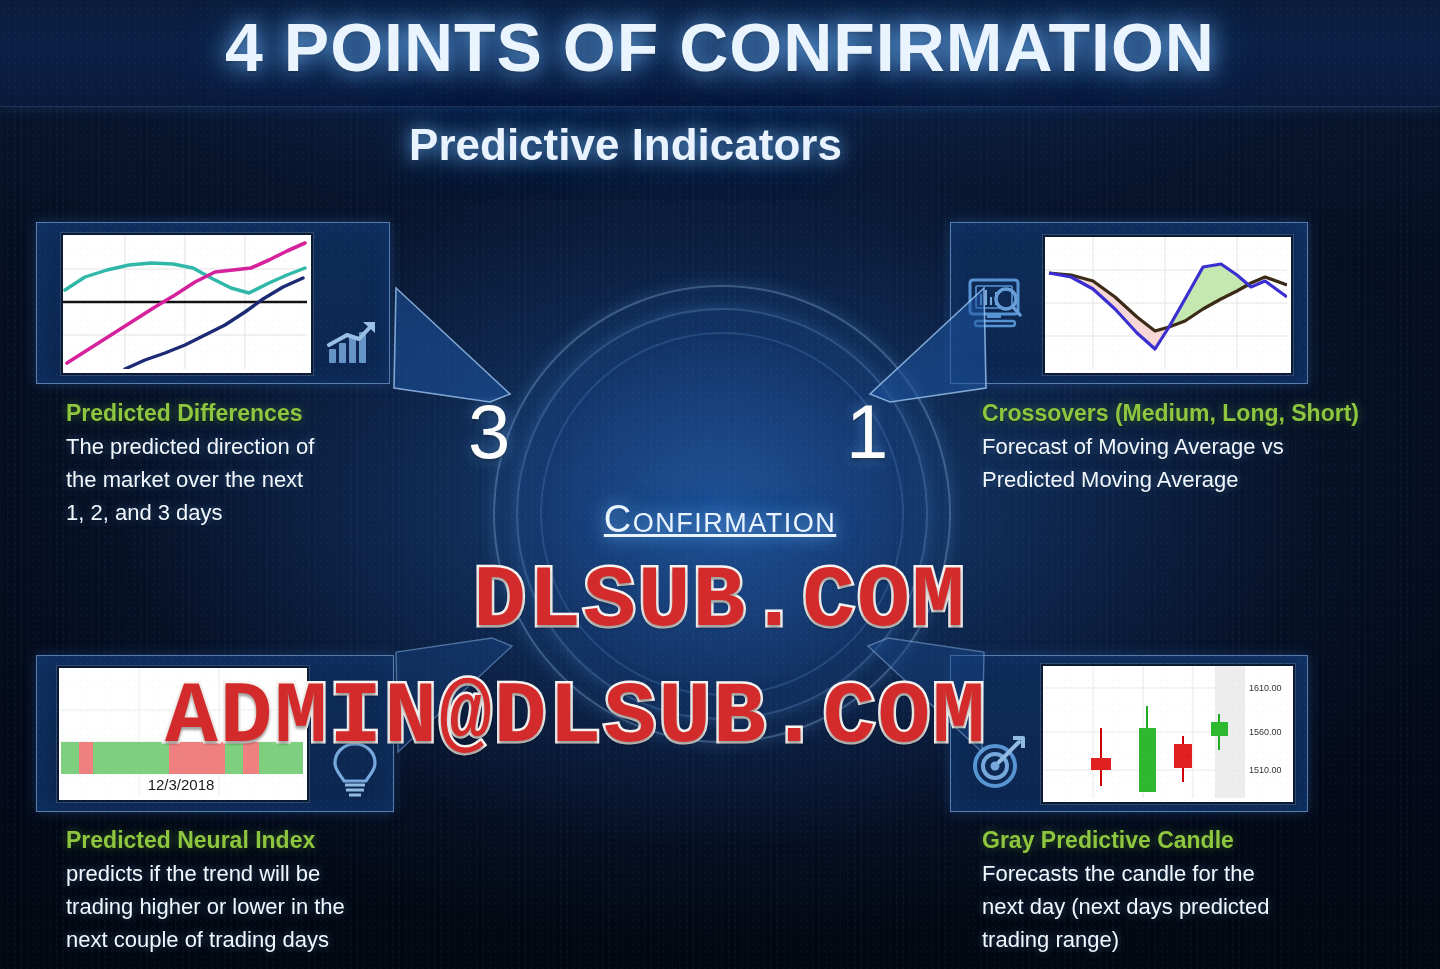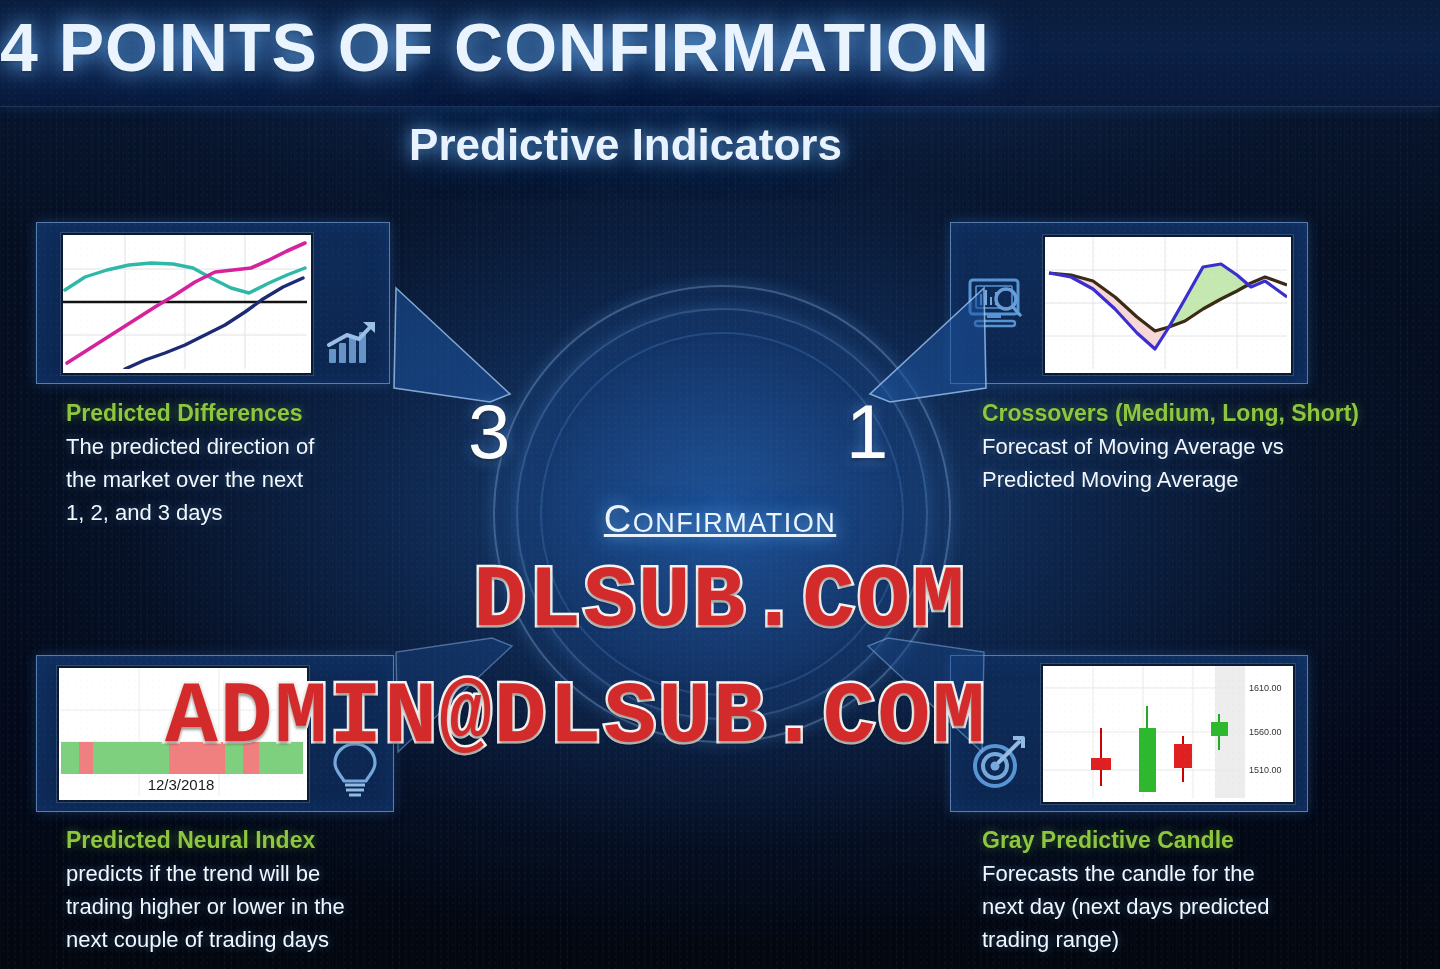--- a/index.html
+++ b/index.html
@@ -30,21 +30,21 @@
   }
 
   
   .hdr-band{
     position:absolute;left:0;top:0;width:1440px;height:106px;
     background:linear-gradient(180deg,#0a1c3a 0%,#0b2046 45%,#09193a 100%);
     border-bottom:1px solid rgba(120,170,230,.18);
     box-shadow:0 1px 14px rgba(60,120,200,.25);
   }
   .title{
-    position:absolute;left:0;top:8px;width:1440px;text-align:left;
+    position:absolute;left:0;top:8px;width:1440px;text-align:center;
     font-size:68px;font-weight:bold;letter-spacing:1px;
     color:#eaf4ff;
     text-shadow:0 0 22px rgba(120,190,255,.85),0 0 46px rgba(70,150,240,.55),0 2px 2px rgba(0,0,0,.5);
     font-stretch:condensed;
     z-index:6;
   }
   .subtitle{
     position:absolute;left:0;top:120px;width:1251px;text-align:center;
     font-size:44px;font-weight:bold;
     color:#e8f3ff;

